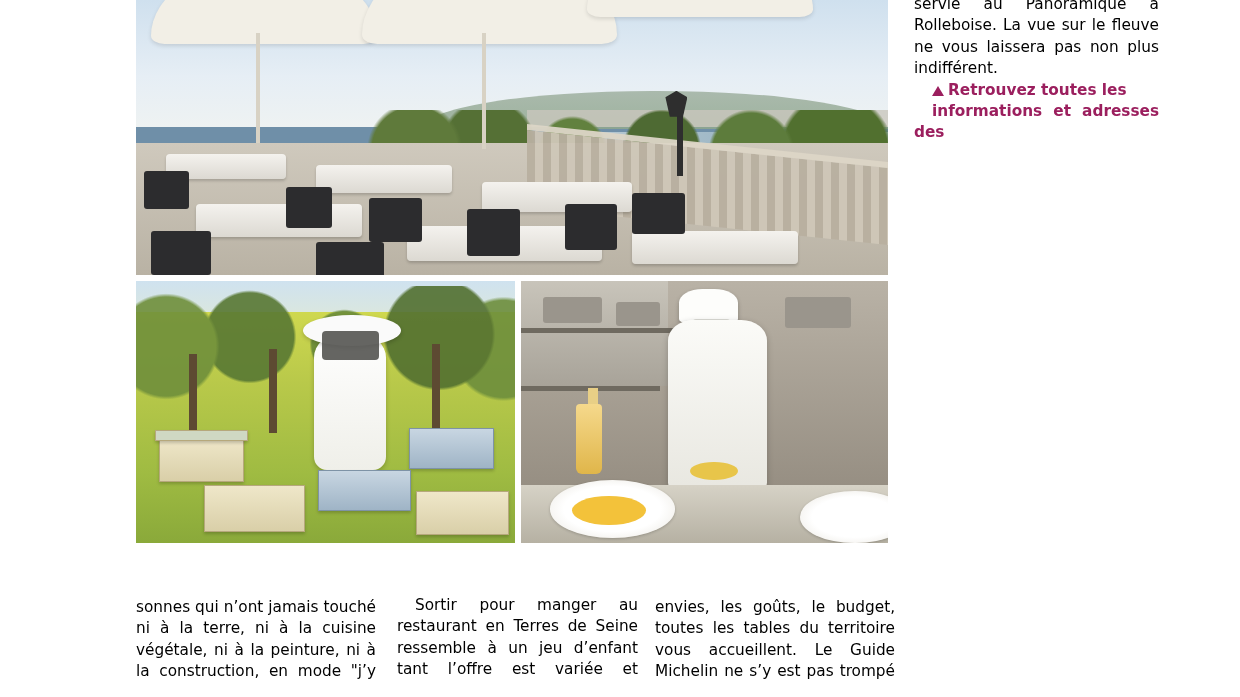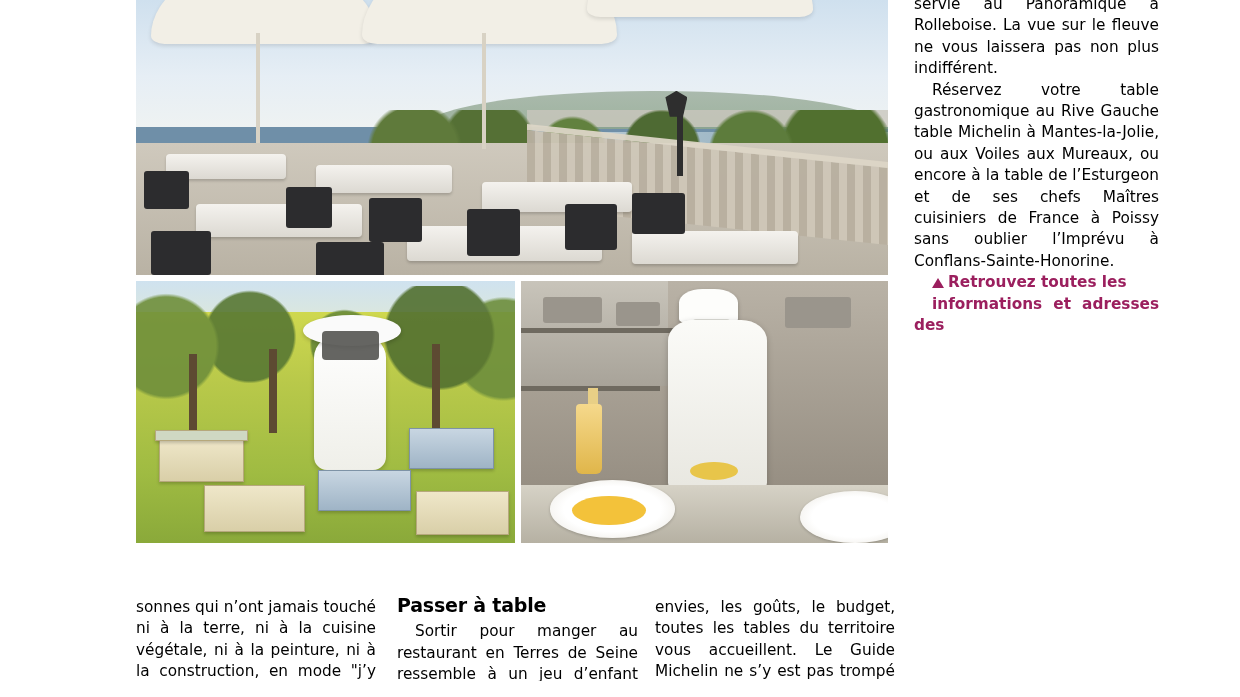--- a/index.html
+++ b/index.html
@@ -352,30 +352,28 @@
     <div class="plate" style="left:76%; bottom:0%; width:30%; height:20%;"></div>
     <div class="food" style="left:46%; bottom:24%; width:13%; height:7%; background:#e8c54a;"></div>
   </div>
 
 
   <div class="col" id="col1">
     <p class="noindent">sonnes qui n’ont jamais touché ni à la terre, ni à la cuisine végétale, ni à la peinture, ni à la construction, en mode "j’y vais, je me lance".</p>
   </div>
 
   <div class="col" id="col2">
-    <h3>Passer à table</h3>
     <p>Sortir pour manger au restaurant en Terres de Seine ressemble à un jeu d’enfant tant l’offre est variée et nombreuse.</p>
   </div>
 
   <div class="col" id="col3">
     <p class="noindent">envies, les goûts, le budget, toutes les tables du territoire vous accueillent. Le Guide Michelin ne s’y est pas trompé et attribue chaque année l’une de</p>
   </div>
 
   <div class="col" id="col4">
     <p class="noindent">servie au Panoramique à Rolleboise. La vue sur le fleuve ne vous laissera pas non plus indifférent.</p>
-    <p>Réservez votre table gastronomique au Rive Gauche table Michelin à Mantes-la-Jolie, ou aux Voiles aux Mureaux, ou encore à la table de l’Esturgeon et de ses chefs Maîtres cuisiniers de France à Poissy sans oublier l’Imprévu à Conflans-Sainte-Honorine.</p>
     <p class="col4-foot"><span class="tri"></span><span>Retrouvez toutes les</span></p>
     <p class="col4-foot" style="margin-top:0">informations et adresses des</p>
   </div>
 
   <div class="clip-bottom"></div>
   <div class="right-rule"></div>
 </div>
 
 </body></html>

